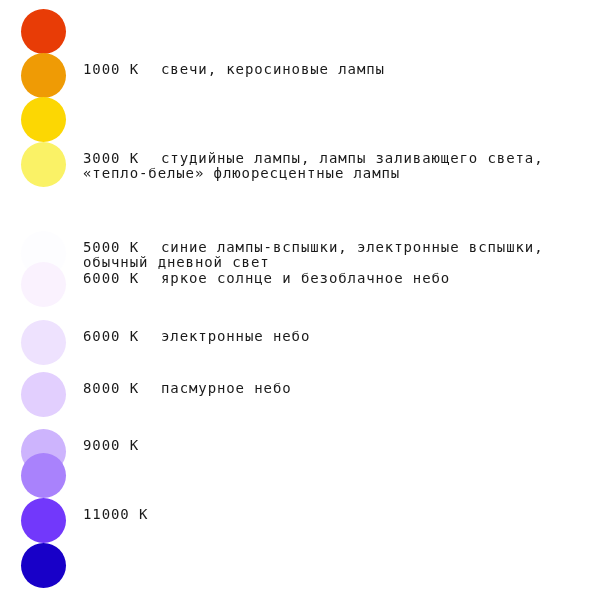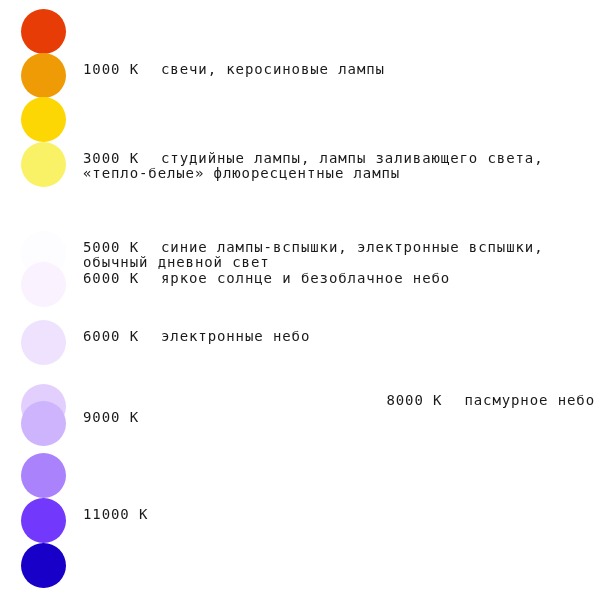--- a/index.html
+++ b/index.html
@@ -83,25 +83,25 @@
       <div class="label"><span class="kelvin">5000 K</span><span class="gap"></span><span class="desc">синие лампы-вспышки, электронные вспышки, обычный дневной свет</span></div>
     </div>
     <div class="row" style="top: 262px;">
       <div class="swatch" style="background: rgb(250, 242, 254);"></div>
       <div class="label"><span class="kelvin">6000 K</span><span class="gap"></span><span class="desc">яркое солнце и безоблачное небо</span></div>
     </div>
     <div class="row" style="top: 320px;">
       <div class="swatch" style="background: rgb(238, 226, 254);"></div>
       <div class="label"><span class="kelvin">6000 K</span><span class="gap"></span><span class="desc">электронные небо</span></div>
     </div>
-    <div class="row" style="top: 384px; text-align: right;">
+    <div class="row" style="top: 372px;">
       <div class="swatch" style="background: rgb(226, 207, 254);"></div>
       <div class="label"><span class="kelvin">8000 K</span><span class="gap"></span><span class="desc">пасмурное небо</span></div>
     </div>
-    <div class="row" style="top: 401px;">
+    <div class="row" style="top: 429px;">
       <div class="swatch" style="background: rgb(205, 180, 253);"></div>
       <div class="label"><span class="kelvin">9000 K</span></div>
     </div>
     <div class="row" style="top: 453px;">
       <div class="swatch" style="background: rgb(169, 130, 252);"></div>
     </div>
     <div class="row" style="top: 498px;">
       <div class="swatch" style="background: rgb(114, 56, 251);"></div>
       <div class="label"><span class="kelvin">11000 K</span></div>
     </div>

